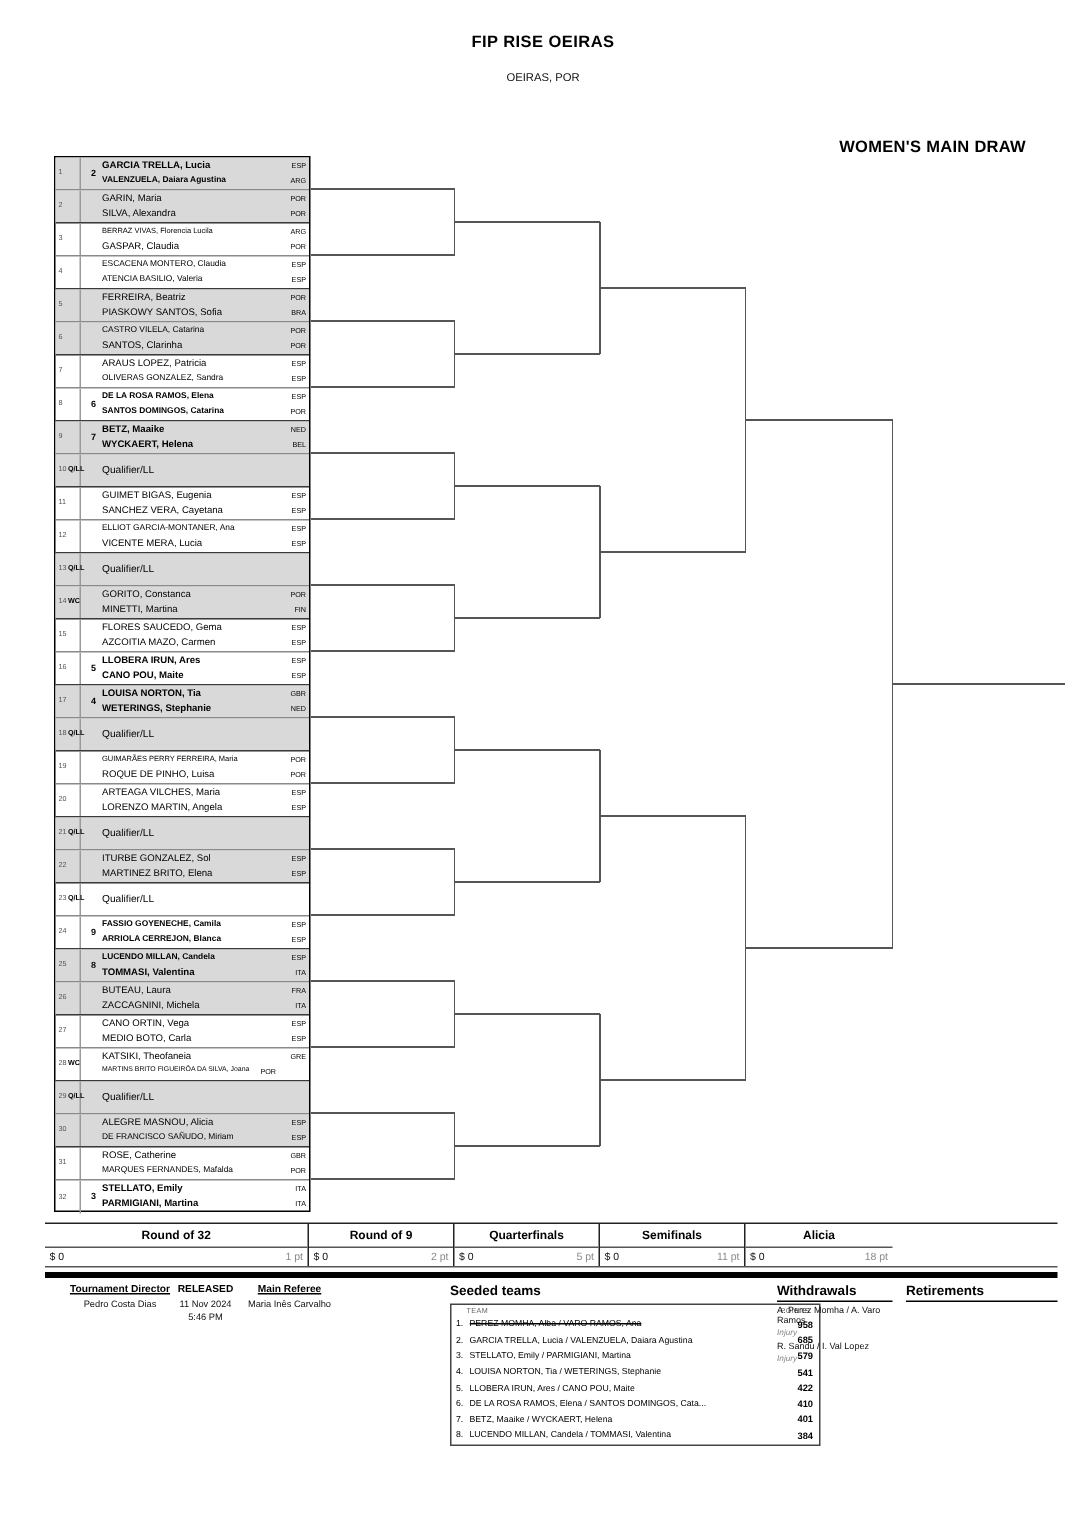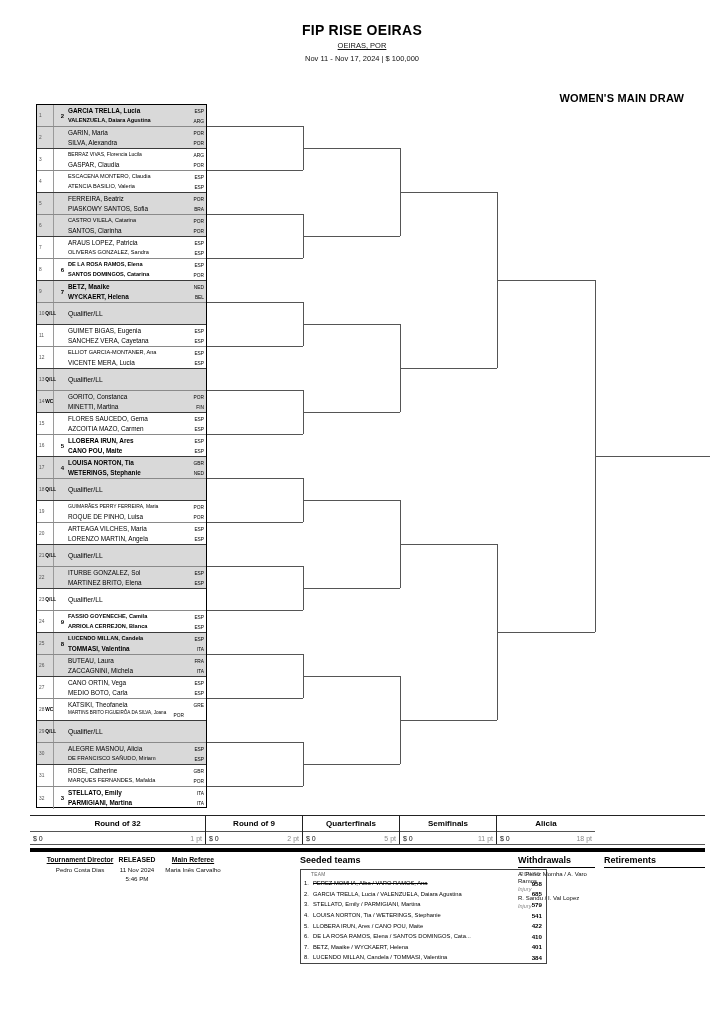--- a/index.html
+++ b/index.html
@@ -3,22 +3,22 @@
 <meta charset="utf-8">
 <style>
   html,body{margin:0;padding:0;}
   body{
     width:724px;height:1024px;position:relative;background:#ffffff;
     font-family:"Liberation Sans","DejaVu Sans",sans-serif;color:#000;
     -webkit-font-smoothing:antialiased;overflow:hidden;
   }
   
   .hdr{position:absolute;left:0;top:22px;width:724px;text-align:center;}
-  .hdr .title{font-size:14px;font-weight:bold;letter-spacing:.3px;}
-  .hdr .loc{font-size:7.5px;margin-top:3px;color:#111;text-decoration:underline;}
+  .hdr .title{font-size:11px;font-weight:bold;letter-spacing:.3px;}
+  .hdr .loc{font-size:7.5px;margin-top:13px;color:#111;}
   .hdr .dates{font-size:7.5px;margin-top:4px;color:#111;}
   .drawtitle{position:absolute;right:40px;top:92px;font-size:11px;font-weight:bold;letter-spacing:.2px;}
   
   #entries{
     position:absolute;left:36px;top:104px;width:171px;height:704px;
     border:1.5px solid #000;box-sizing:border-box;background:#fff;
   }
   .entry{position:relative;height:22px;box-sizing:border-box;display:flex;align-items:stretch;border-bottom:1px solid #8a8a8a;}
   .entry.matchend{border-bottom:1px solid #3a3a3a;}
   .entry:last-child{border-bottom:none;}
@@ -71,21 +71,20 @@
   .wrtitle{font-size:9px;font-weight:bold;border-bottom:1.2px solid #000;padding-bottom:2px;}
   .writem{font-size:6px;margin-top:3px;line-height:7px;color:#111;}
   .wrreason{font-size:5.5px;font-style:italic;color:#888;margin-top:1px;}
 </style>
 </head>
 <body>
 
 <div class="hdr">
   <div class="title">FIP RISE OEIRAS</div>
   <div class="loc">OEIRAS, POR</div>
-  <div class="dates">Nov 11 - Nov 17, 2024  |  $ 100,000</div>
 </div>
 <div class="drawtitle">WOMEN'S MAIN DRAW</div>
 
 <svg id="bracket" width="724" height="1024" xmlns="http://www.w3.org/2000/svg">
     <line x1="207" y1="126" x2="303" y2="126" stroke="#555555" stroke-width="1" shape-rendering="crispEdges"></line>
     <line x1="207" y1="170" x2="303" y2="170" stroke="#555555" stroke-width="1" shape-rendering="crispEdges"></line>
     <line x1="207" y1="214" x2="303" y2="214" stroke="#555555" stroke-width="1" shape-rendering="crispEdges"></line>
     <line x1="207" y1="258" x2="303" y2="258" stroke="#555555" stroke-width="1" shape-rendering="crispEdges"></line>
     <line x1="207" y1="302" x2="303" y2="302" stroke="#555555" stroke-width="1" shape-rendering="crispEdges"></line>
     <line x1="207" y1="346" x2="303" y2="346" stroke="#555555" stroke-width="1" shape-rendering="crispEdges"></line>

